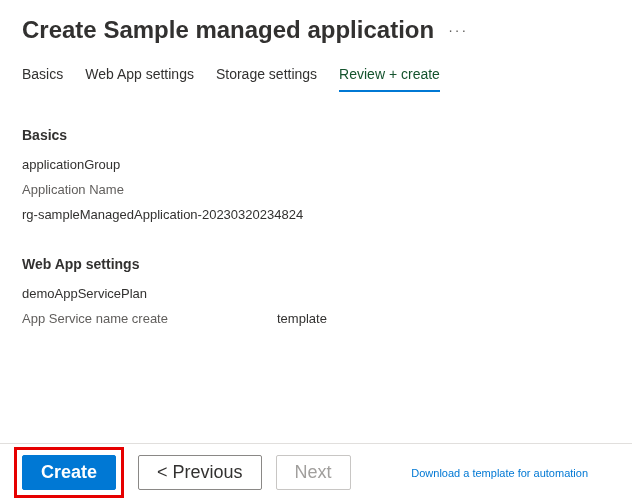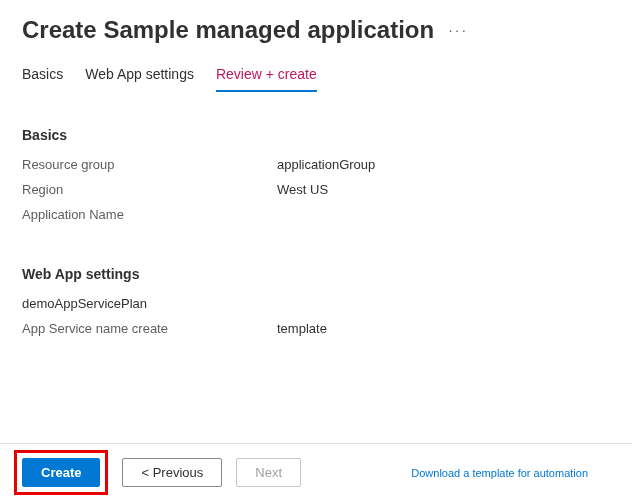--- a/index.html
+++ b/index.html
@@ -25,21 +25,21 @@
       margin-top: 22px;
       border-bottom: 1px solid transparent;
     }
     .tab {
       font-size: 14px;
       color: #323130;
       padding-bottom: 8px;
       cursor: pointer;
     }
     .tab.active {
-      color: #be185d;
+      color: #14532d;
       border-bottom: 2px solid #0078d4;
       font-weight: 400;
     }
     .section-head {
       font-size: 14px;
       font-weight: 700;
       color: #323130;
       margin-top: 34px;
       margin-bottom: 14px;
     }
@@ -60,21 +60,21 @@
       align-items: center;
       padding: 0 14px;
       gap: 14px;
     }
     .highlight-box {
       border: 3px solid #e60000;
       padding: 5px;
       display: inline-flex;
     }
     .btn {
-      font-size: 13px;
+      font-size: 18px;
       padding: 6px 18px;
       border: 1px solid #8a8886;
       background: #fff;
       color: #323130;
       cursor: pointer;
       border-radius: 2px;
     }
     .btn.primary {
       background: #0078d4;
       border-color: #0078d4;
@@ -95,36 +95,33 @@
 
 <div class="content">
   <div class="title-row">
     <h1 class="title">Create Sample managed application</h1>
     <span class="more">···</span>
   </div>
 
   <div class="tabs">
     <div class="tab">Basics</div>
     <div class="tab">Web App settings</div>
+    <div class="tab">Storage settings</div>
     <div class="tab active">Review + create</div>
   </div>
 
   <div class="section-head">Basics</div>
   <div class="kv-row">
-    <div class="kv-label">Resource group</div>
     <div class="kv-value">applicationGroup</div>
-  </div>
-  <div class="kv-row">
-    <div class="kv-label">Region</div>
-    <div class="kv-value">West US</div>
   </div>
   <div class="kv-row">
     <div class="kv-label">Application Name</div>
   </div>
   <div class="kv-row">
+    <div class="kv-value">rg-sampleManagedApplication-20230320234824</div>
   </div>
 
   <div class="section-head">Web App settings</div>
   <div class="kv-row">
     <div class="kv-value">demoAppServicePlan</div>
   </div>
   <div class="kv-row">
     <div class="kv-label">App Service name create</div>
     <div class="kv-value">template</div>
   </div>

